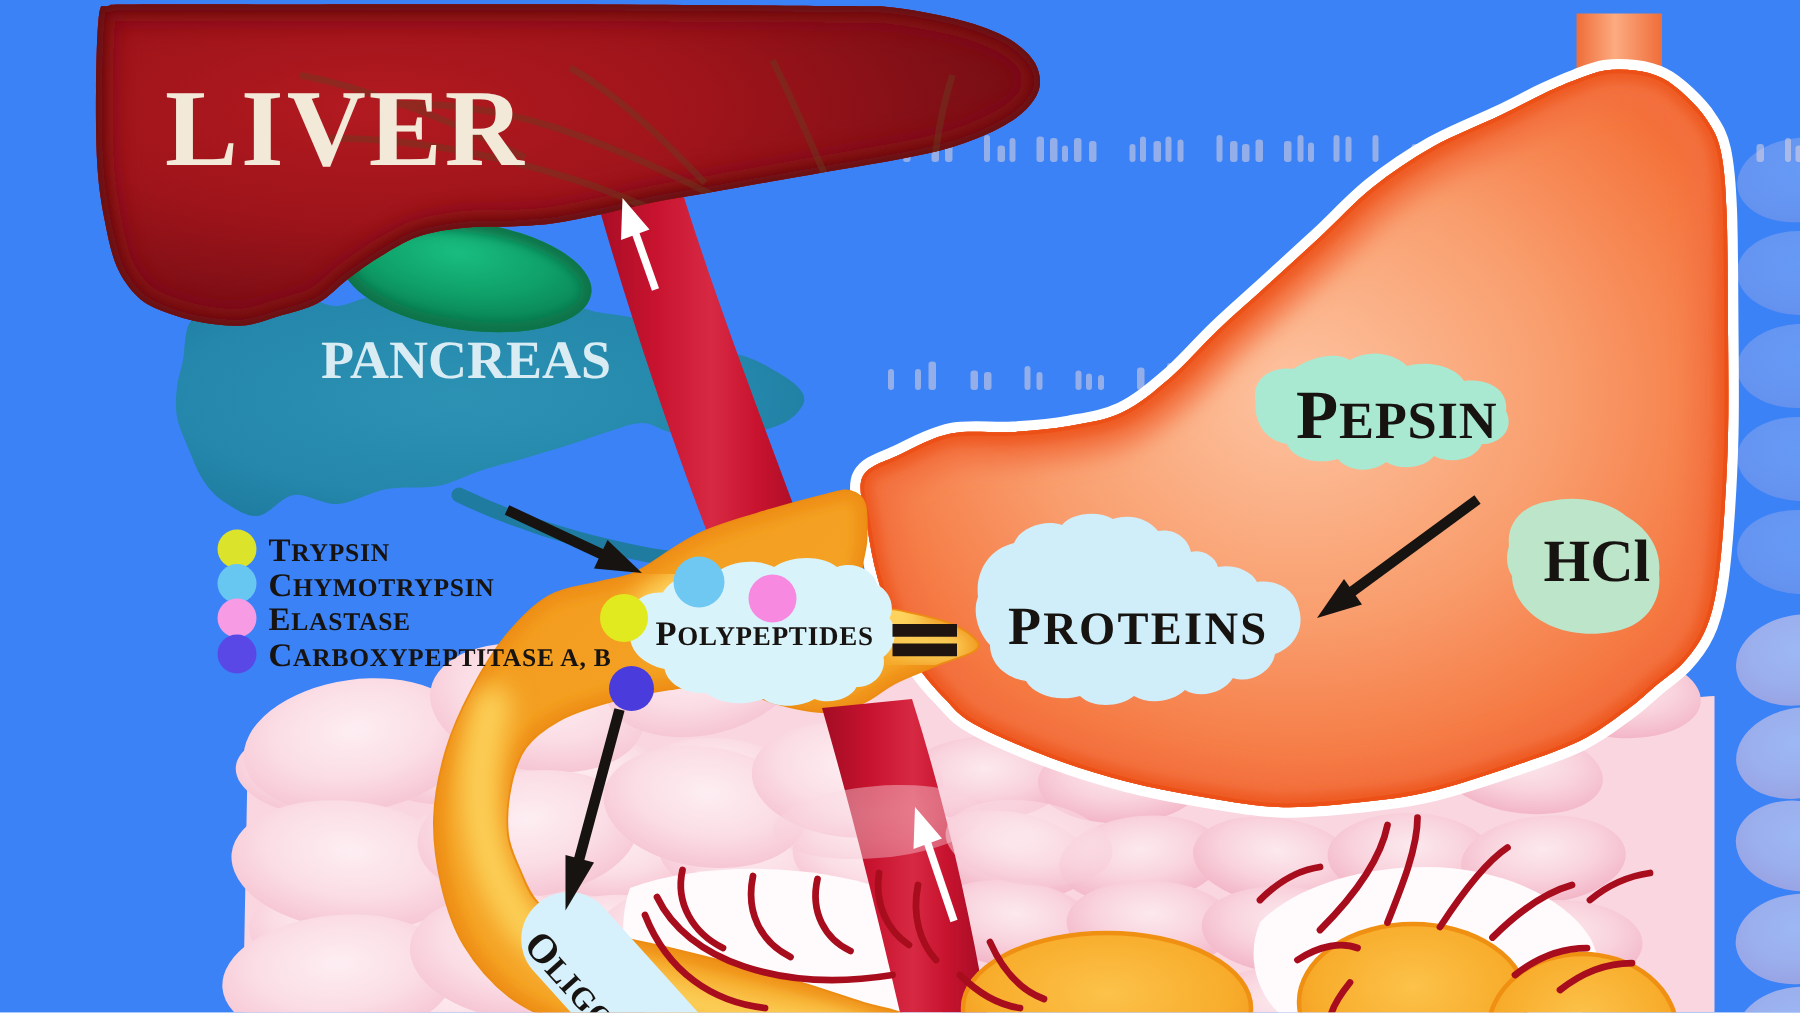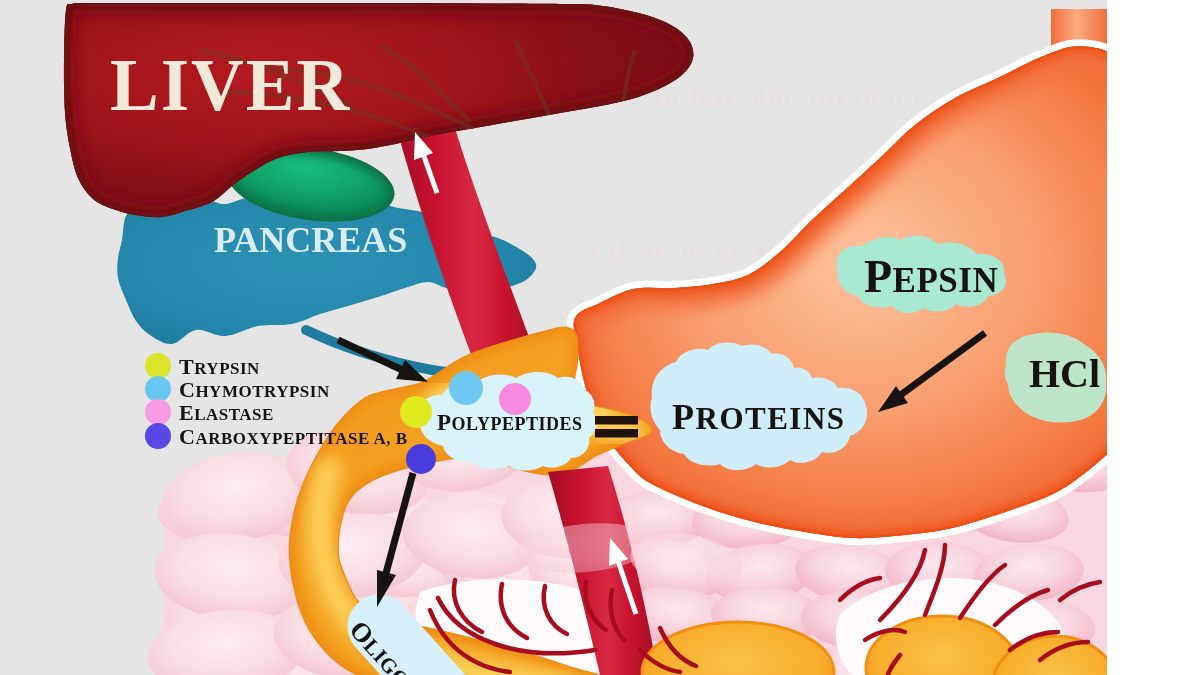--- a/index.html
+++ b/index.html
@@ -1,13 +1,13 @@
 <!DOCTYPE html>
 <html><head><meta charset="utf-8">
-<style>html,body{margin:0;padding:0;background:#fff;}#wrap{width:1107px;height:675px;overflow:hidden;position:relative;background:#e5e5e5;}</style></head>
+<style>html,body{margin:0;padding:0;background:#fff;}#wrap{width:1200px;height:675px;overflow:hidden;position:relative;background:#3b82f6;}</style></head>
 <body>
 <div id="wrap"><svg width="1200" height="675" viewBox="0 0 1200 675" xmlns="http://www.w3.org/2000/svg">
 <defs>
  <radialGradient id="gPink" cx="50%" cy="38%" r="65%">
    <stop offset="0%" stop-color="#fdeef2"></stop>
           <stop offset="55%" stop-color="#fbdde5"></stop>
           <stop offset="100%" stop-color="#f5c3d1"></stop>
  </radialGradient>
  <radialGradient id="gPink2" cx="50%" cy="38%" r="65%">
    <stop offset="0%" stop-color="#fce9ee"></stop>

